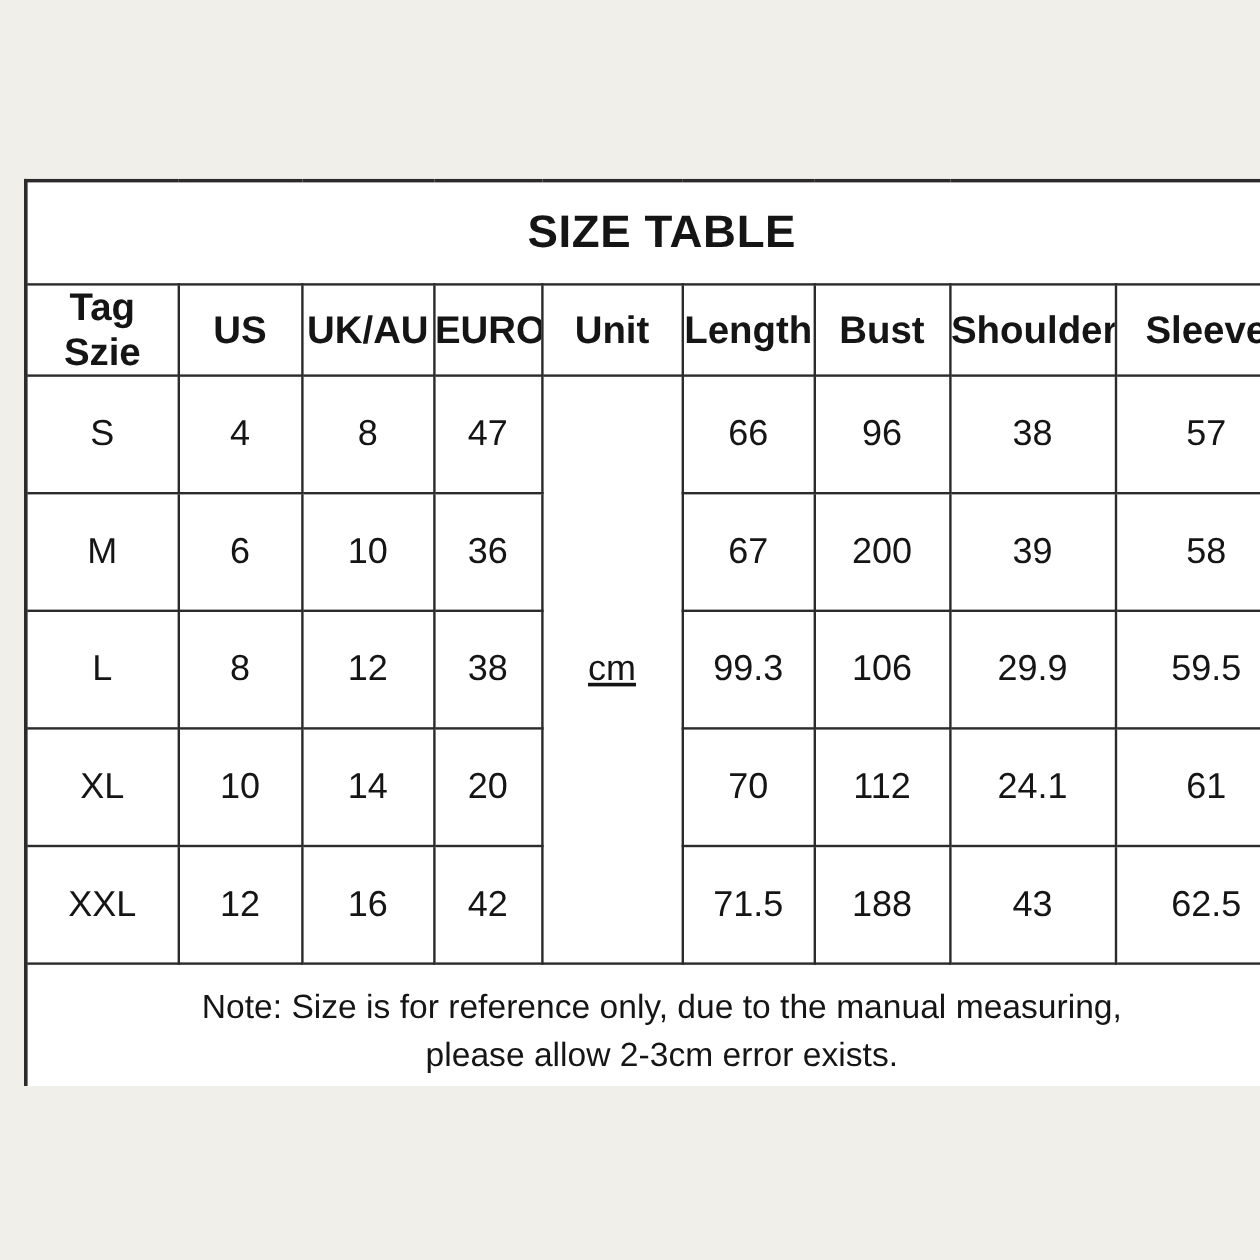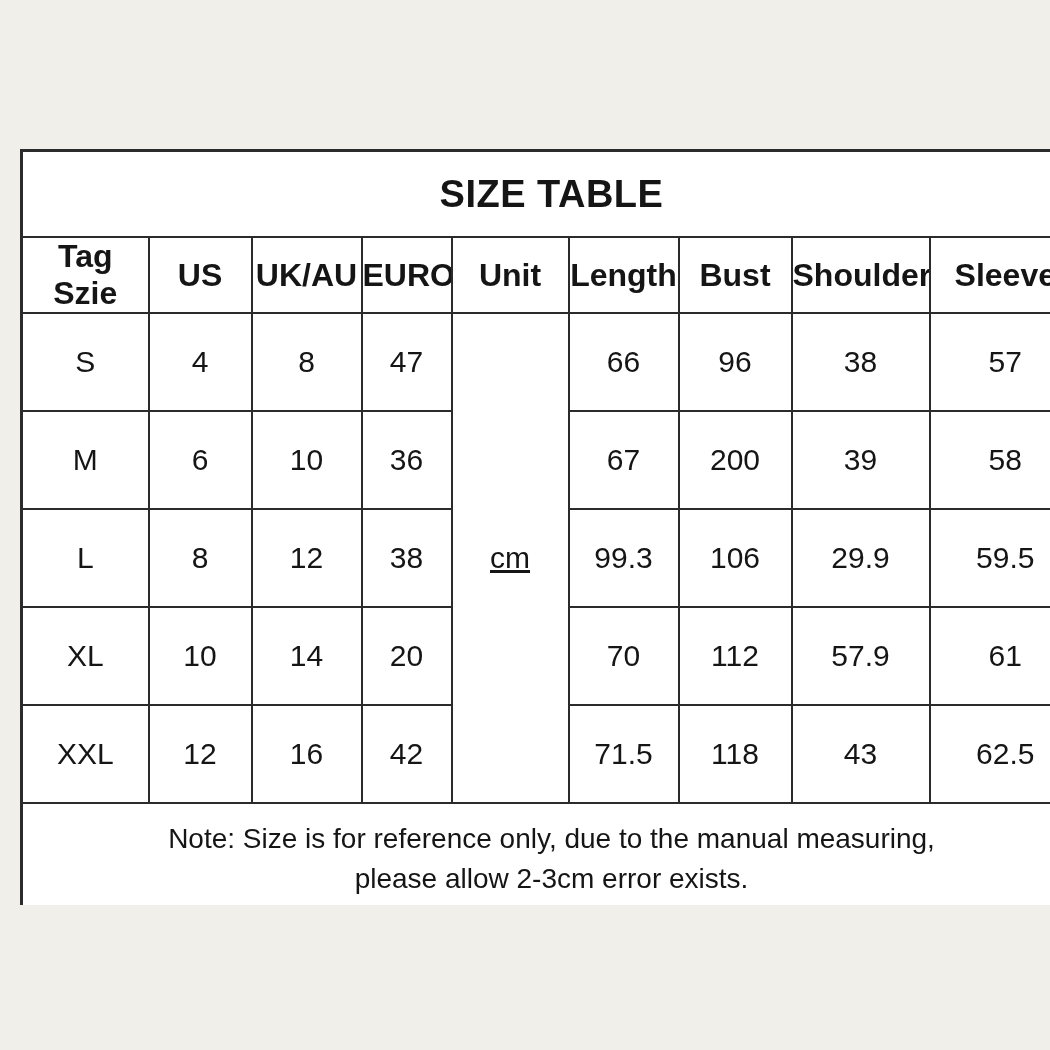--- a/index.html
+++ b/index.html
@@ -133,31 +133,31 @@
         <td>59.5</td>
       </tr>
 
       <tr class="data-row">
         <td>XL</td>
         <td>10</td>
         <td>14</td>
         <td>20</td>
         <td>70</td>
         <td>112</td>
-        <td>57.9</td>
+        <td>24.1</td>
         <td>61</td>
       </tr>
 
       <tr class="data-row">
         <td>XXL</td>
         <td>12</td>
         <td>16</td>
         <td>42</td>
         <td>71.5</td>
-        <td>118</td>
+        <td>188</td>
         <td>43</td>
         <td>62.5</td>
       </tr>
 
       <tr>
         <td class="note-cell" colspan="9">
           <div>Note: Size is for reference only, due to the manual measuring,</div>
           <div>please allow 2-3cm error exists.</div>
         </td>
       </tr>

